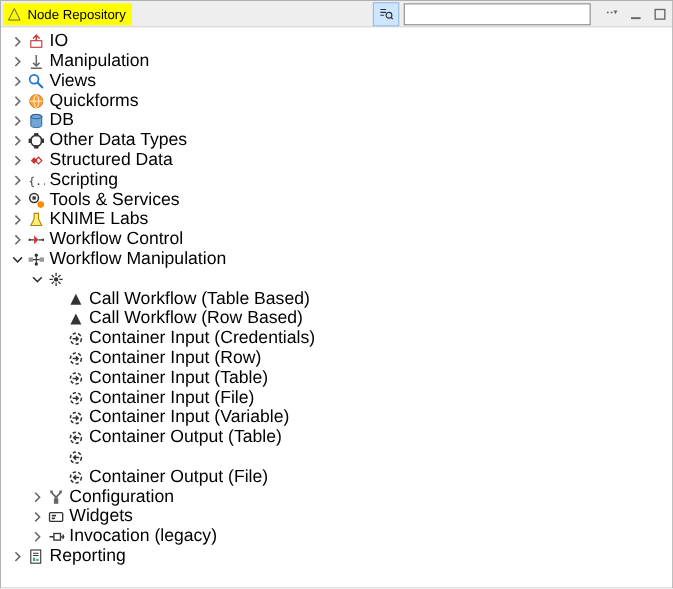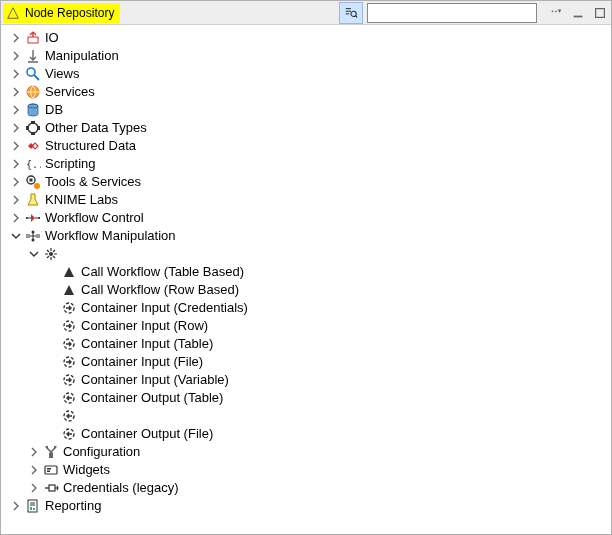--- a/index.html
+++ b/index.html
@@ -85,21 +85,21 @@
     color: #555;
   }
   .expander.none { visibility: hidden; }
   .node-icon {
     width: 16px; height: 16px;
     display: flex; align-items: center; justify-content: center;
     flex: 0 0 auto;
     margin: 0 2px 0 0;
   }
   .label {
-    font-size: 13px;
+    font-size: 16px;
     line-height: 16px;
   }
   svg { display: block; }
 </style>
 </head>
 <body>
 
 <svg width="0" height="0" style="position:absolute">
   <defs>
 
@@ -320,21 +320,21 @@
         <span class="expander">
           <svg width="10" height="10">
             <use href="#i-chevron-right"></use>
           </svg>
         </span>
         <span class="node-icon">
           <svg width="16" height="16">
             <use href="#i-analytics"></use>
           </svg>
         </span>
-        <span class="label">Services</span>
+        <span class="label">Quickforms</span>
       </div>
       <div class="row">
         <span class="indent" style="width: 0px;"></span>
         <span class="expander">
           <svg width="10" height="10">
             <use href="#i-chevron-right"></use>
           </svg>
         </span>
         <span class="node-icon">
           <svg width="16" height="16">
@@ -626,21 +626,21 @@
         <span class="expander">
           <svg width="10" height="10">
             <use href="#i-chevron-right"></use>
           </svg>
         </span>
         <span class="node-icon">
           <svg width="16" height="16">
             <use href="#i-quickforms"></use>
           </svg>
         </span>
-        <span class="label">Credentials (legacy)</span>
+        <span class="label">Invocation (legacy)</span>
       </div>
       <div class="row">
         <span class="indent" style="width: 0px;"></span>
         <span class="expander">
           <svg width="10" height="10">
             <use href="#i-chevron-right"></use>
           </svg>
         </span>
         <span class="node-icon">
           <svg width="16" height="16">

